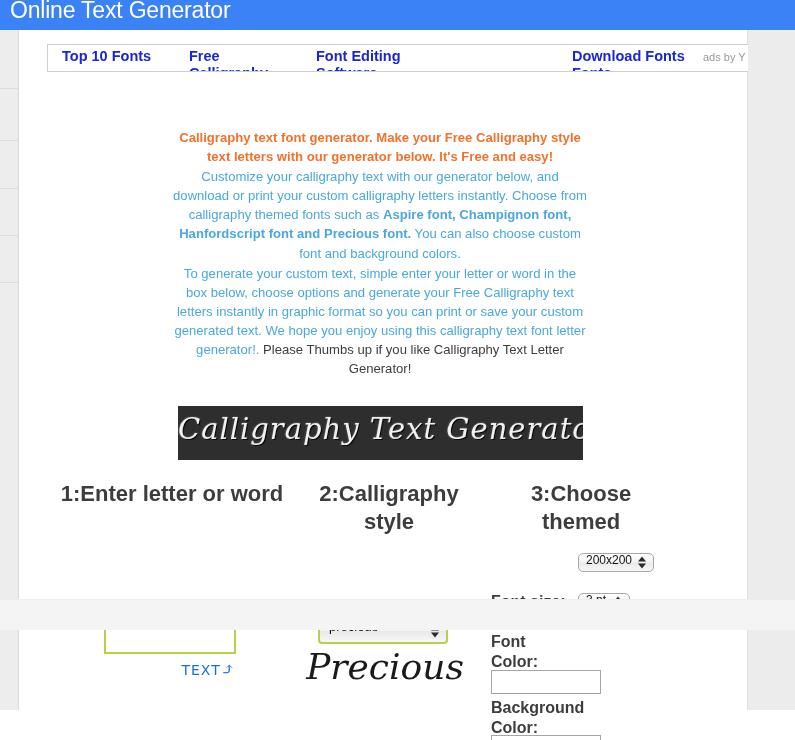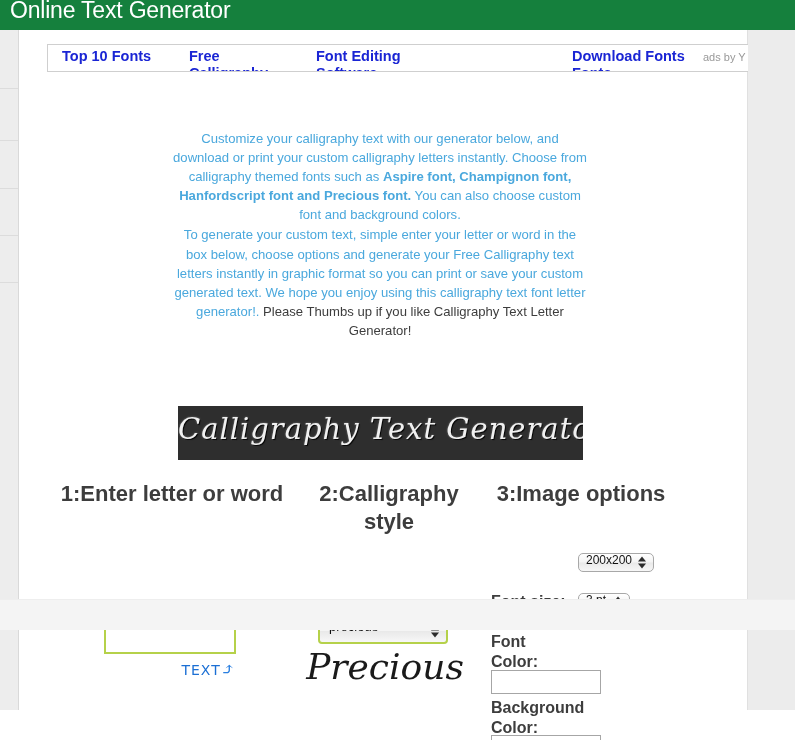--- a/index.html
+++ b/index.html
@@ -14,21 +14,21 @@
     font-family: "Liberation Sans", sans-serif;
     position: relative;
   }
 
   
   .app-header {
     position: absolute;
     top: 0; left: 0;
     width: 795px;
     height: 30px;
-    background: #15803d;
+    background: #3b82f6;
     overflow: hidden;
   }
   .app-title {
     position: absolute;
     left: 10px;
     top: -3px;
     font-size: 23px;
     color: #ffffff;
     font-family: "Liberation Sans", sans-serif;
     letter-spacing: -0.2px;
@@ -347,31 +347,32 @@
       <span class="l2">Software</span>
     </a>
     <a class="ad-link" href="#" style="left:524px;">
       <span>Download Fonts</span>
       <span class="l2">Fonts</span>
     </a>
     <span class="ads-by">ads by Y</span>
   </div>
 
   <div class="intro">
+    <span class="h-orange">Calligraphy text font generator. Make your Free Calligraphy style text letters with our generator below. It's Free and easy!</span>
     <span class="p-blue"><span>Customize your calligraphy text with our generator below, and download or print your custom calligraphy letters instantly. Choose from calligraphy themed fonts such as </span><b>Aspire font, Champignon font, Hanfordscript font and Precious font.</b><span> You can also choose custom font and background colors.</span></span>
     <span class="p-blue"><span>To generate your custom text, simple enter your letter or word in the box below, choose options and generate your Free Calligraphy text letters instantly in graphic format so you can print or save your custom generated text. We hope you enjoy using this calligraphy text font letter generator!.</span><span class="tail-dark"> Please Thumbs up if you like Calligraphy Text Letter Generator!</span></span>
   </div>
 
   <div class="banner">
     <div class="banner-text">Calligraphy Text Generator</div>
   </div>
 
   <div class="col-head" id="col1-head">1:Enter letter or word</div>
   <div class="col-head" id="col2-head">2:Calligraphy style</div>
-  <div class="col-head" id="col3-head">3:Image options</div>
+  <div class="col-head" id="col3-head">3:Choose themed</div>
 
   <input class="text-input-green" type="text" id="letter-input" value="" style="">
   <div class="text-preview">
     <span>TEXT</span><span class="swash">⤴</span>
   </div>
 
   <div class="select-box green-sel" id="style-select">
     <span>precious</span>
     <span class="arrows">
       <span class="up"></span>

